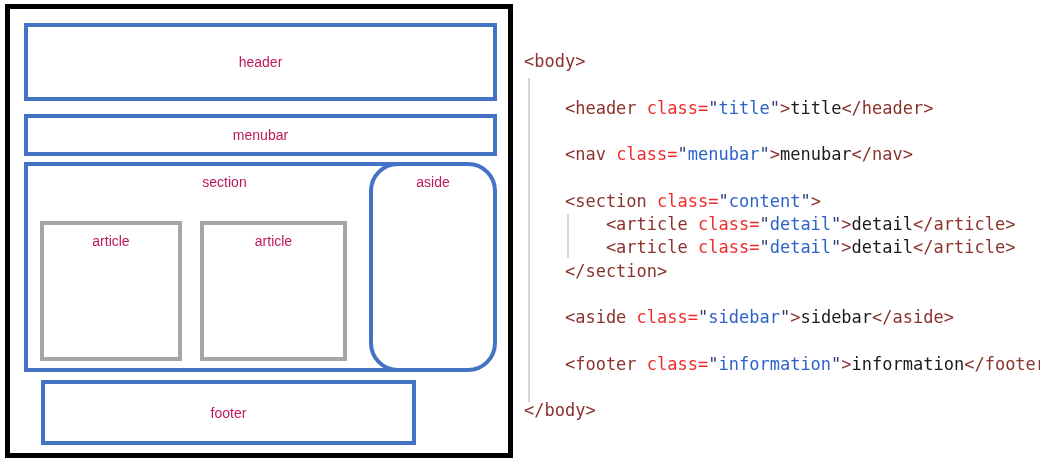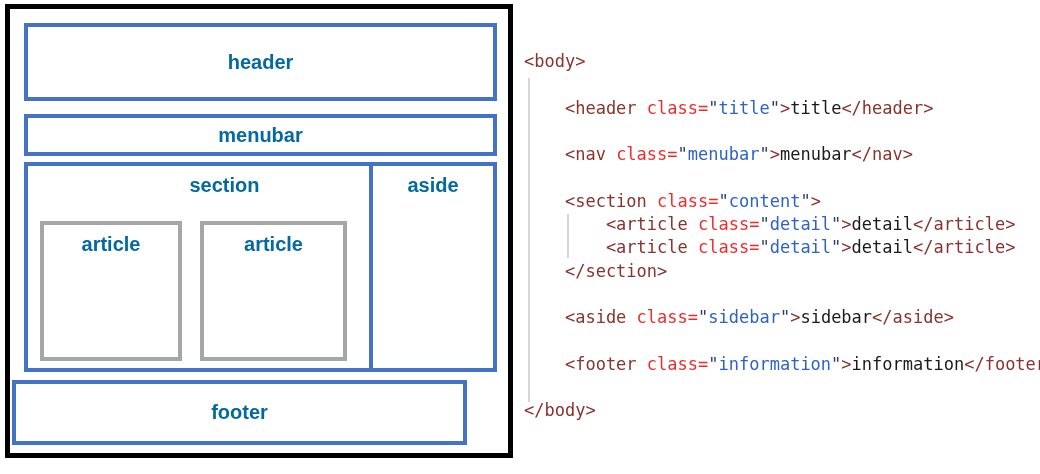--- a/index.html
+++ b/index.html
@@ -24,38 +24,37 @@
     height: 454px;
     box-sizing: border-box;
     border: 5px solid var(--outer-black, #000000);
     background: #ffffff;
   }
   .dbox {
     position: absolute;
     box-sizing: border-box;
     border: 4px solid var(--accent-blue, #4472C4);
     background: #ffffff;
-    font-size: 20px;
-    color: #0369a1;
-    font-weight: bold;
+    font-size: 14px;
+    color: #be185d;
   }
   .dbox.center {
     display: flex;
     align-items: center;
     justify-content: center;
   }
   .dbox.topcenter {
     text-align: center;
     padding-top: 8px;
   }
   .box-header  { left: 14px;  top: 14px;  width: 473px; height: 78px; }
   .box-menubar { left: 14px;  top: 105px; width: 473px; height: 42px; }
   .box-section { left: 14px;  top: 153px; width: 401px; height: 210px; }
-  .box-aside   { left: 359px; top: 153px; width: 128px; height: 210px; }
-  .box-footer  { left: 2px;  top: 371px; width: 455px; height: 65px; }
+  .box-aside   { left: 359px; top: 153px; width: 128px; height: 210px; border-radius: 29px; }
+  .box-footer  { left: 31px;  top: 371px; width: 375px; height: 65px; }
   .box-article {
     border-color: var(--article-gray, #A6A6A6);
     height: 140px;
     top: 55px;
   }
   .box-article.a1 { left: 12px;  width: 142px; }
   .box-article.a2 { left: 172px; width: 147px; }
 
   
   .code {

